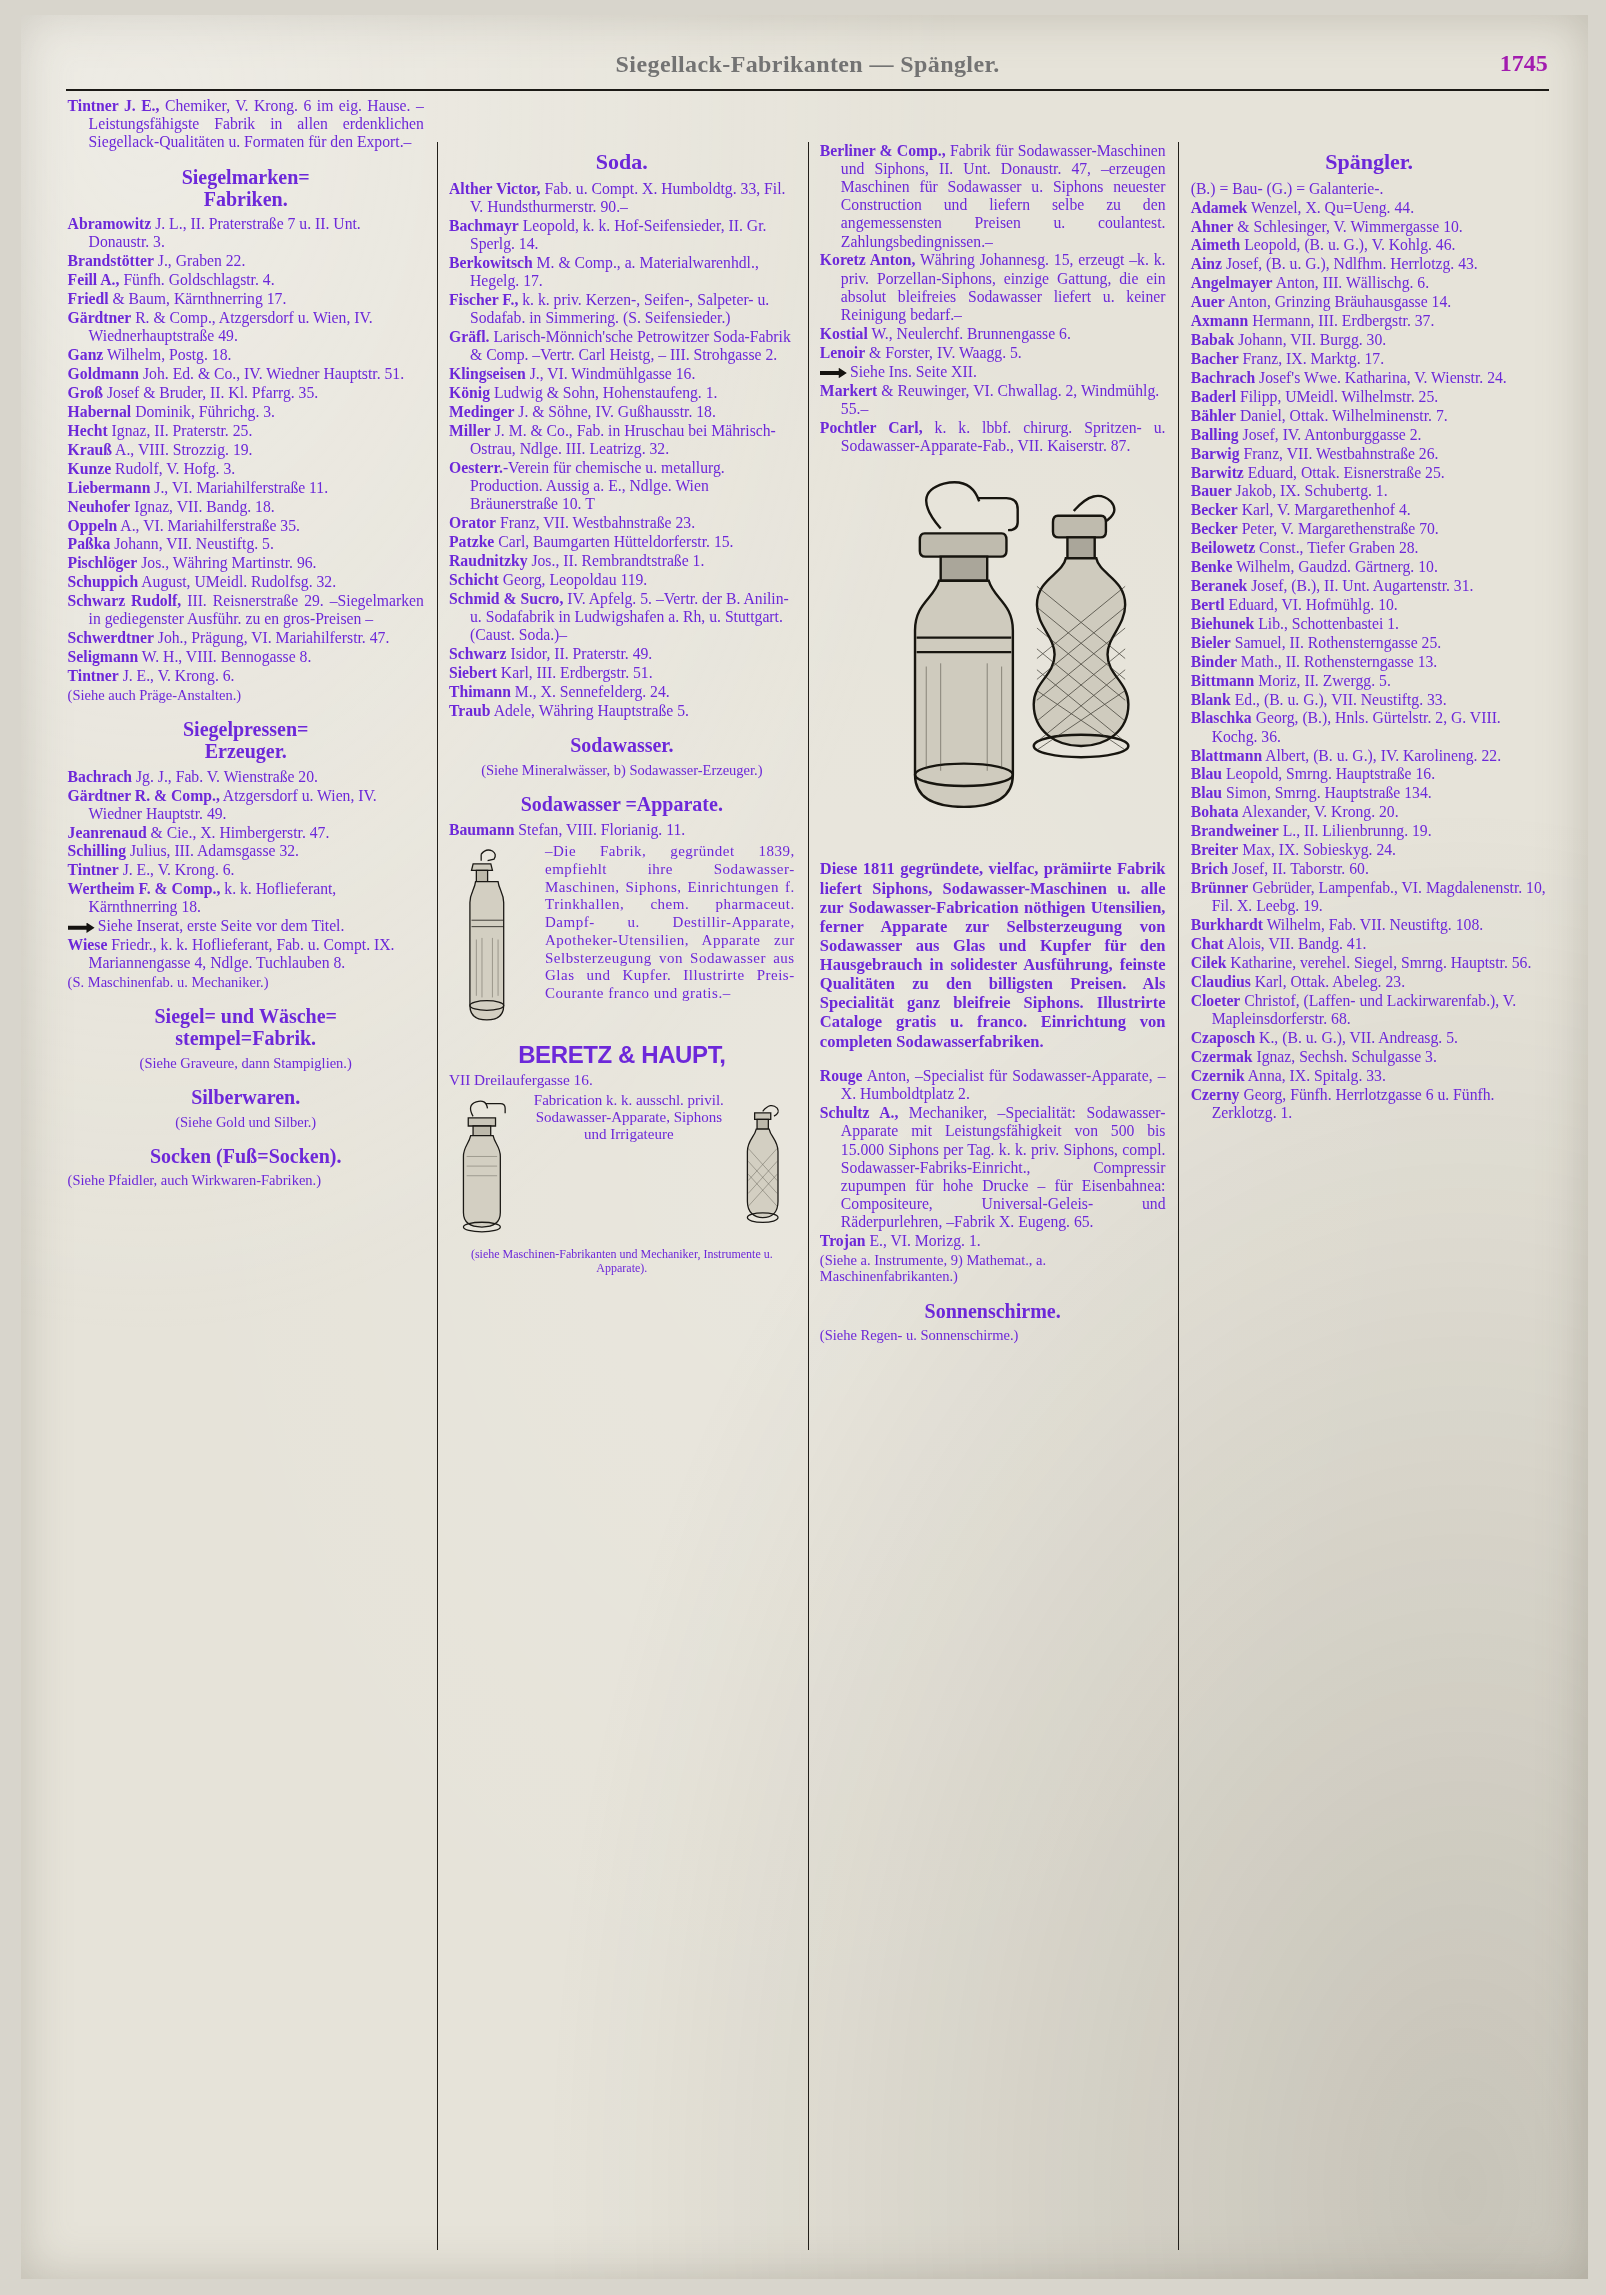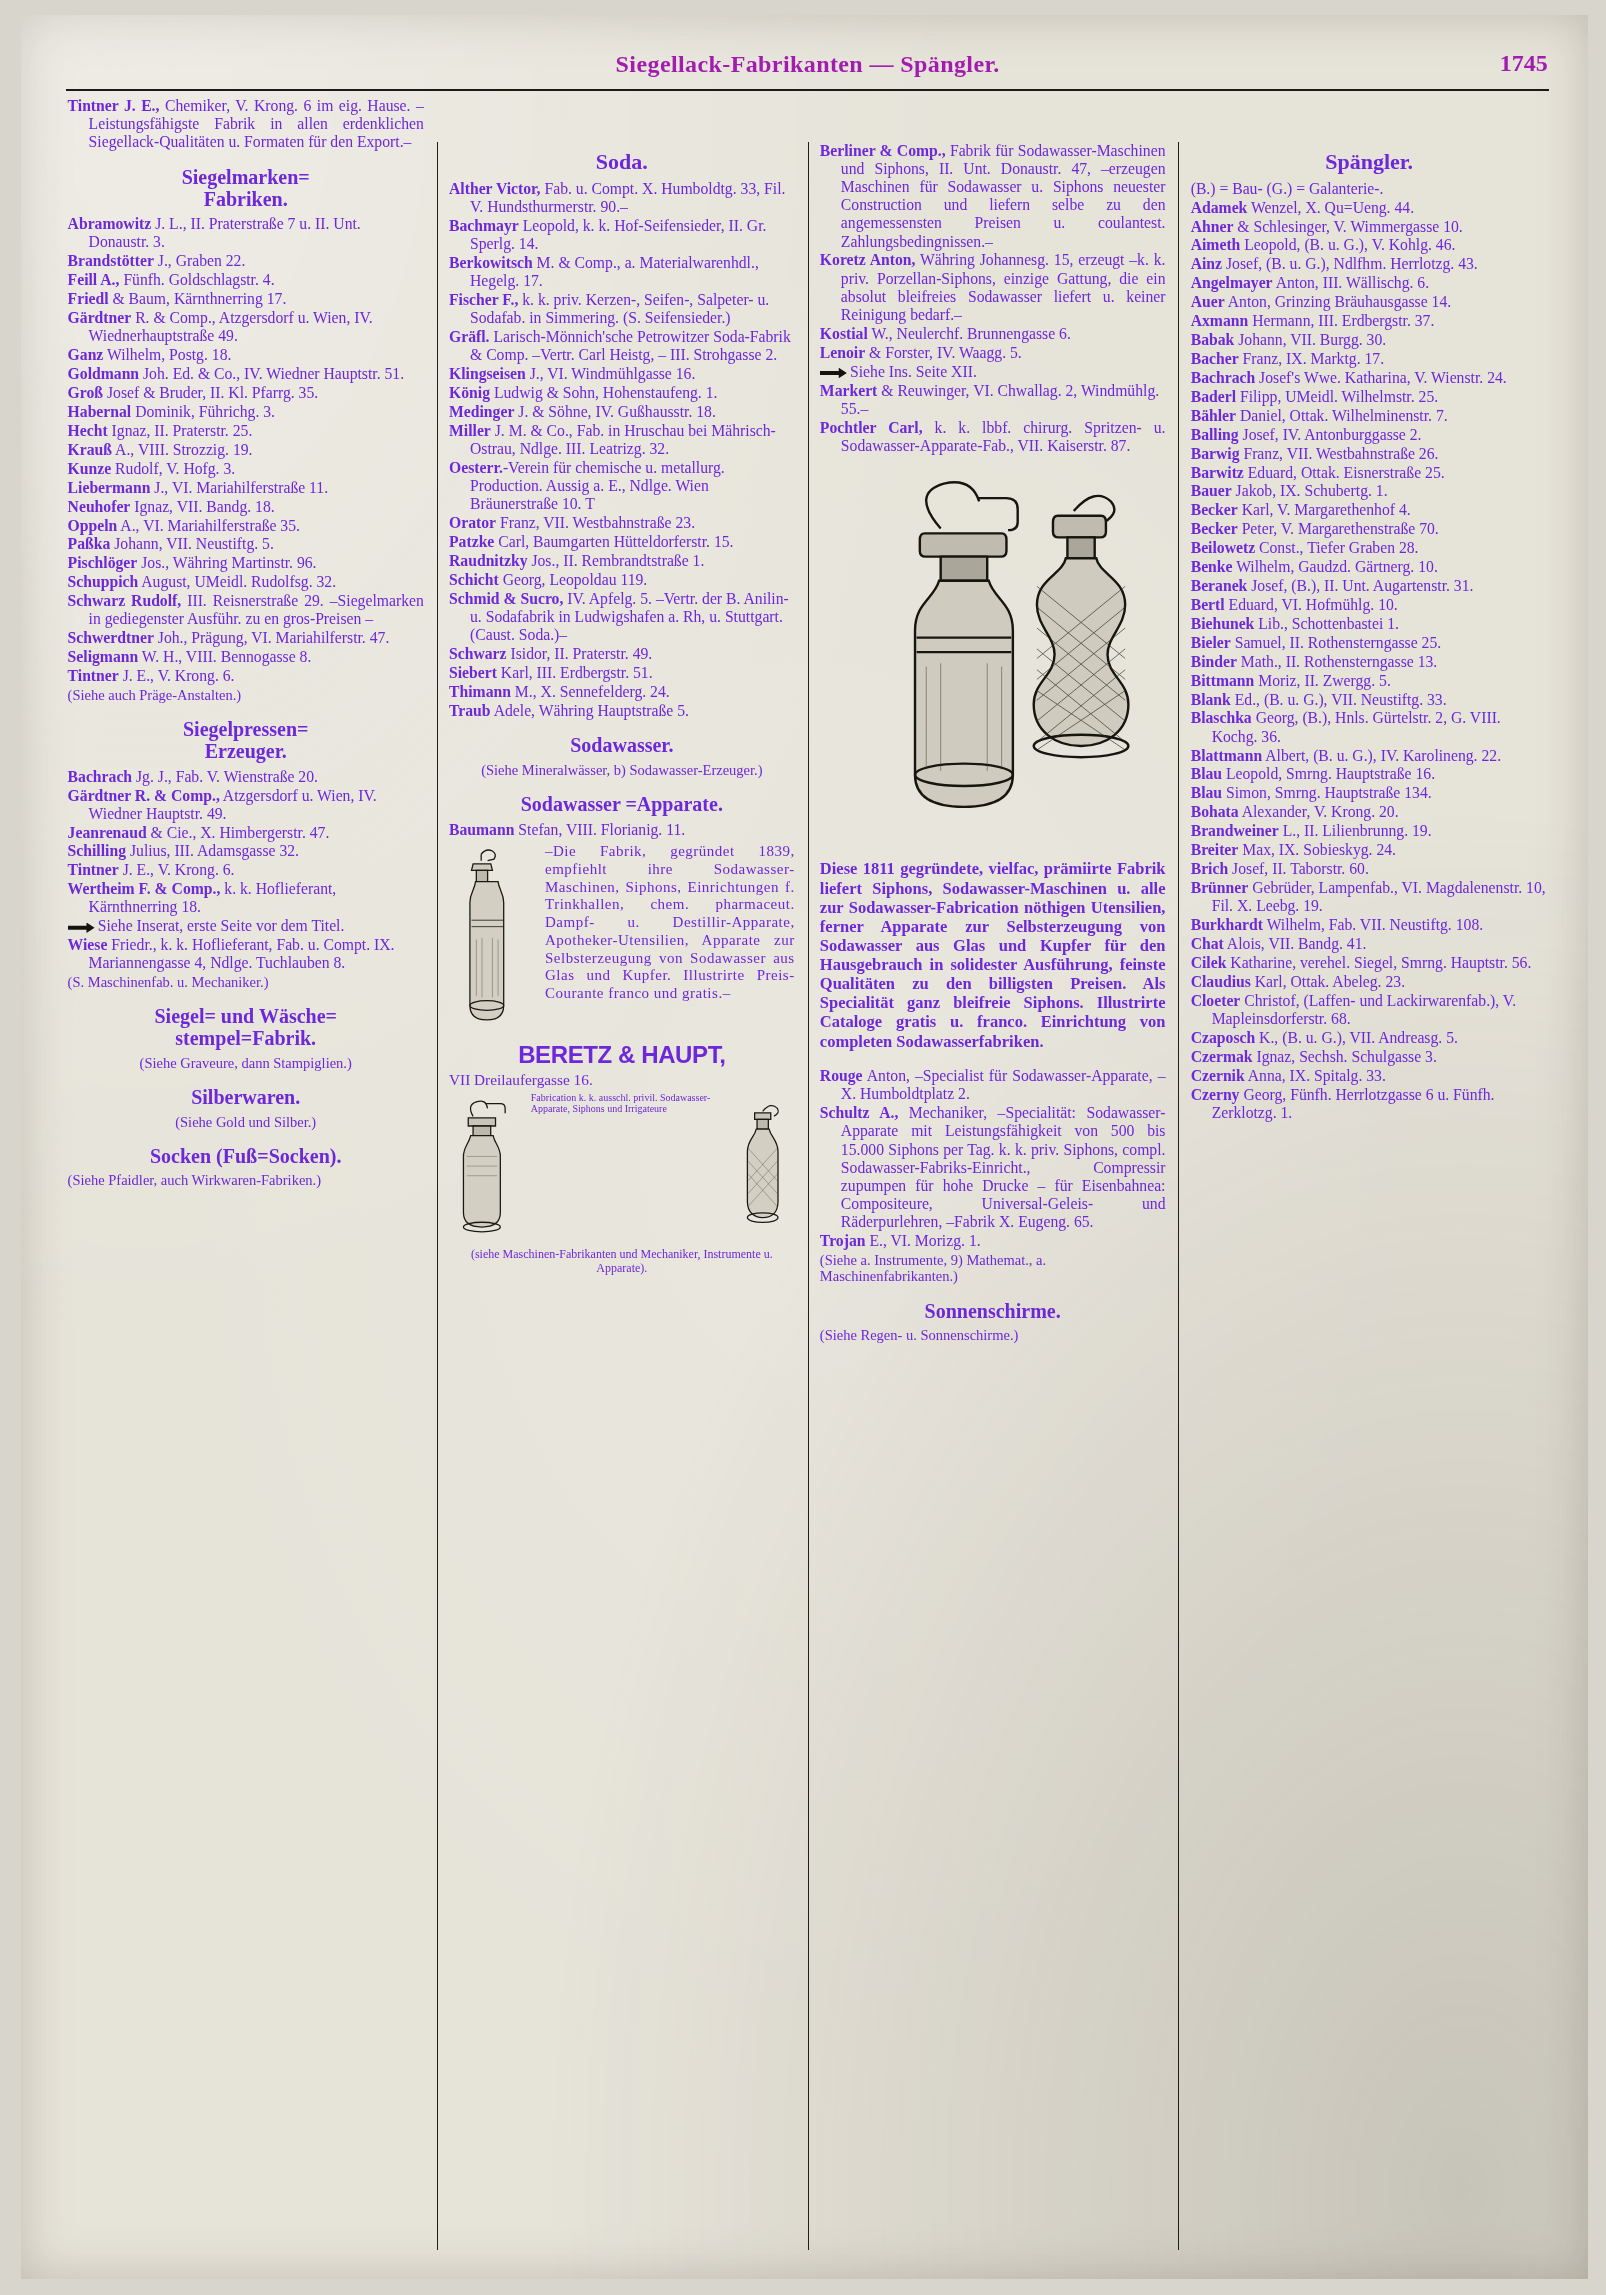--- a/index.html
+++ b/index.html
@@ -38,21 +38,21 @@
     margin-bottom:6.4px;
   }
   .runhead {
     position:absolute;
     left:0; right:0; top:4.8px;
     text-align:center;
     font-family:"Liberation Serif", serif;
     font-weight:bold;
     font-size:24px;
     letter-spacing:0.4px;
-    color:#a21caf;
+    color:#737373;
   }
   .folio {
     position:absolute;
     right:1.6px; top:3.2px;
     font-size:24px;
     font-weight:bold;
     color:#a21caf;
   }
   
   .cols {
@@ -127,21 +127,21 @@
     font-weight:bold;
     font-size:24px;
     text-align:center;
     letter-spacing:-0.4px;
     margin-bottom:1.6px;
   }
   .beretz-sub { font-size:15.3px; text-align:left; margin-bottom:3.2px; }
   .beretz-body { display:flex; gap:4.8px; }
   .beretz-body .art { flex:0 0 77px; }
   .beretz-body .art2 { flex:0 0 63px; }
-  .beretz-body .txt { font-size:10px; line-height:1.16; }
+  .beretz-body .txt { font-size:15px; line-height:1.16; text-align:center; }
   .beretz-foot { font-size:12px; text-align:center; margin-top:3.2px; }
 
   svg { display:block; }
 </style>
 </head>
 <body>
 
 <div class="page">
   <div class="paper">
     <div class="grain"></div>

